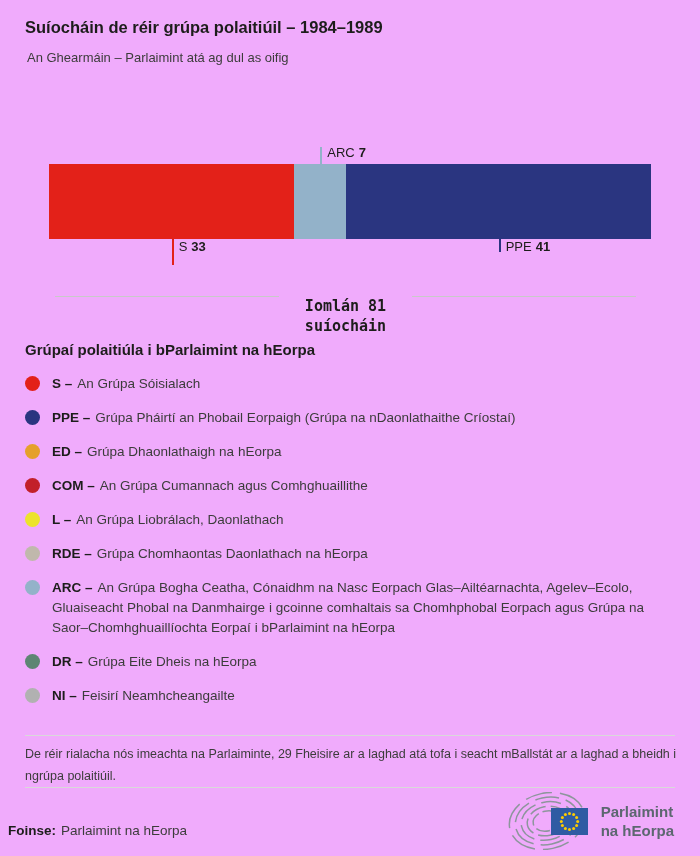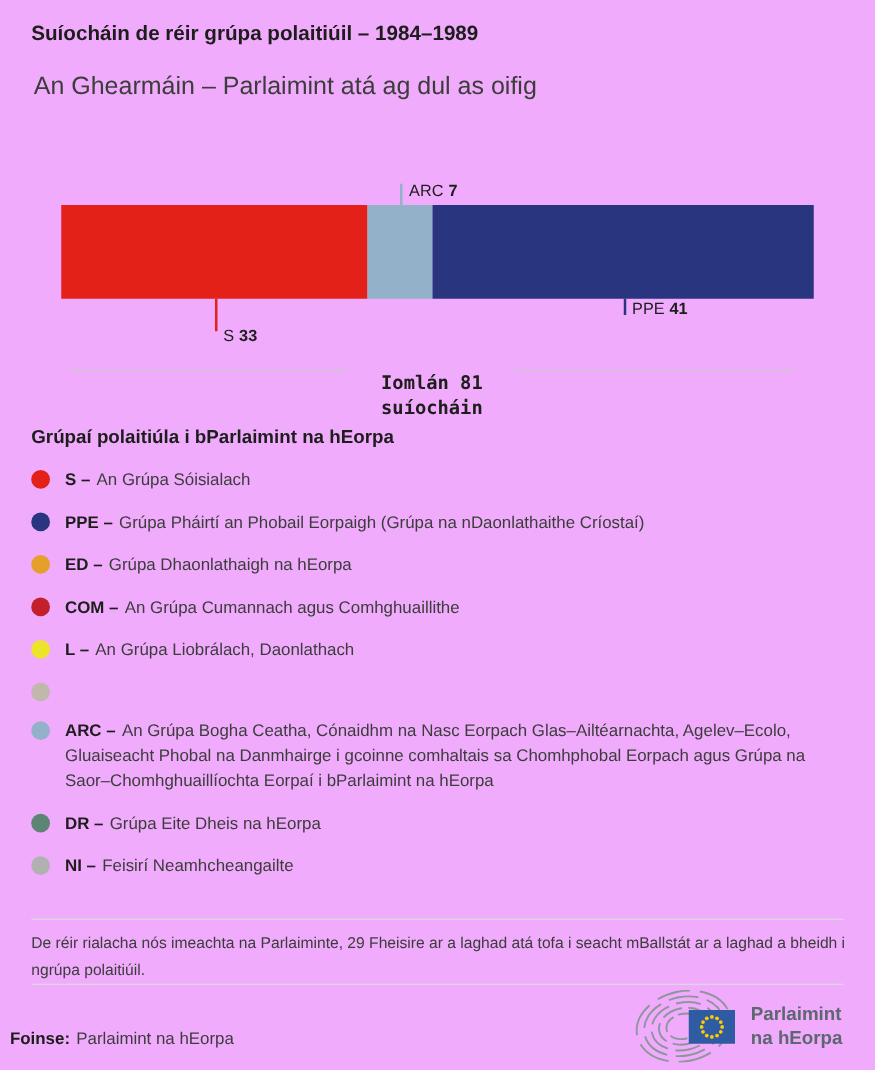--- a/index.html
+++ b/index.html
@@ -2,37 +2,37 @@
 <html><head>
 <meta charset="utf-8">
 <style>
   html,body{margin:0;padding:0;background:#fff;}
   .page{position:relative;width:700px;height:856px;background:#f0abfc;overflow:hidden;
         font-family:"Liberation Sans",sans-serif;color:#1d1d1b;}
 
   
   .hdr{position:absolute;left:25px;top:16px;right:25px;}
   .title{font-size:16.5px;font-weight:bold;color:#1d1d1b;line-height:22px;}
-  .subtitle{font-size:20px;font-weight:normal;color:#3c3c3b;line-height:22px;margin-top:20px;margin-left:2px;}
+  .subtitle{font-size:13px;font-weight:normal;color:#3c3c3b;line-height:22px;margin-top:9px;margin-left:2px;}
 
   
   .chart{position:absolute;left:0;top:140px;width:700px;height:135px;}
   .bar{position:absolute;left:49px;top:24px;width:602px;height:75px;}
   .seg{position:absolute;top:0;height:100%;}
   .blabel{position:absolute;width:0;}
   .blabel .tick{position:absolute;left:0;width:2px;}
   .btxt{position:absolute;white-space:nowrap;font-size:13px;color:#1d1d1b;}
   .bl-name{font-weight:normal;}
   .bl-val{font-weight:bold;margin-left:4px;}
   .label-arc{bottom:100%;height:17px;}
   .label-arc .tick{top:0;height:17px;background:#93b2c9;}
   .label-arc .btxt{left:7px;top:-2px;}
   .label-s{top:100%;height:27px;}
   .label-s .tick{top:0;height:26px;background:#e32119;}
-  .label-s .btxt{left:7px;top:22px;}
+  .label-s .btxt{left:7px;top:0;}
   .label-ppe{top:100%;height:14px;}
   .label-ppe .tick{top:0;height:13px;background:#2a3580;}
   .label-ppe .btxt{left:7px;top:0;}
 
   
   .total-row{position:absolute;left:0;top:296px;width:700px;height:46px;
              display:flex;padding:0 64px 0 55px;box-sizing:border-box;}
   .rule{flex:1;height:1px;background:#c9c9c9;}
   .total-text{margin:0 26px;text-align:center;font-family:"DejaVu Sans Mono","Liberation Mono",monospace;
               font-weight:bold;font-size:15px;line-height:20px;color:#1d1d1b;}
@@ -114,20 +114,21 @@
     <div class="legend-item">
       <span class="legend-dot" style="background: rgb(194, 32, 42);"></span>
       <span class="legend-text"><span class="legend-abbr">COM –</span><span>An Grúpa Cumannach agus Comhghuaillithe</span></span>
     </div>
     <div class="legend-item">
       <span class="legend-dot" style="background: rgb(236, 227, 43);"></span>
       <span class="legend-text"><span class="legend-abbr">L –</span><span>An Grúpa Liobrálach, Daonlathach</span></span>
     </div>
     <div class="legend-item">
       <span class="legend-dot" style="background: rgb(192, 184, 172);"></span>
+      <span class="legend-text"><span class="legend-abbr">RDE –</span><span>Grúpa Chomhaontas Daonlathach na hEorpa</span></span>
     </div>
     <div class="legend-item">
       <span class="legend-dot" style="background: rgb(147, 178, 201);"></span>
       <span class="legend-text"><span class="legend-abbr">ARC –</span><span>An Grúpa Bogha Ceatha, Cónaidhm na Nasc Eorpach Glas–Ailtéarnachta, Agelev–Ecolo, Gluaiseacht Phobal na Danmhairge i gcoinne comhaltais sa Chomhphobal Eorpach agus Grúpa na Saor–Chomhghuaillíochta Eorpaí i bParlaimint na hEorpa</span></span>
     </div>
     <div class="legend-item">
       <span class="legend-dot" style="background: rgb(93, 133, 115);"></span>
       <span class="legend-text"><span class="legend-abbr">DR –</span><span>Grúpa Eite Dheis na hEorpa</span></span>
     </div>
     <div class="legend-item">

